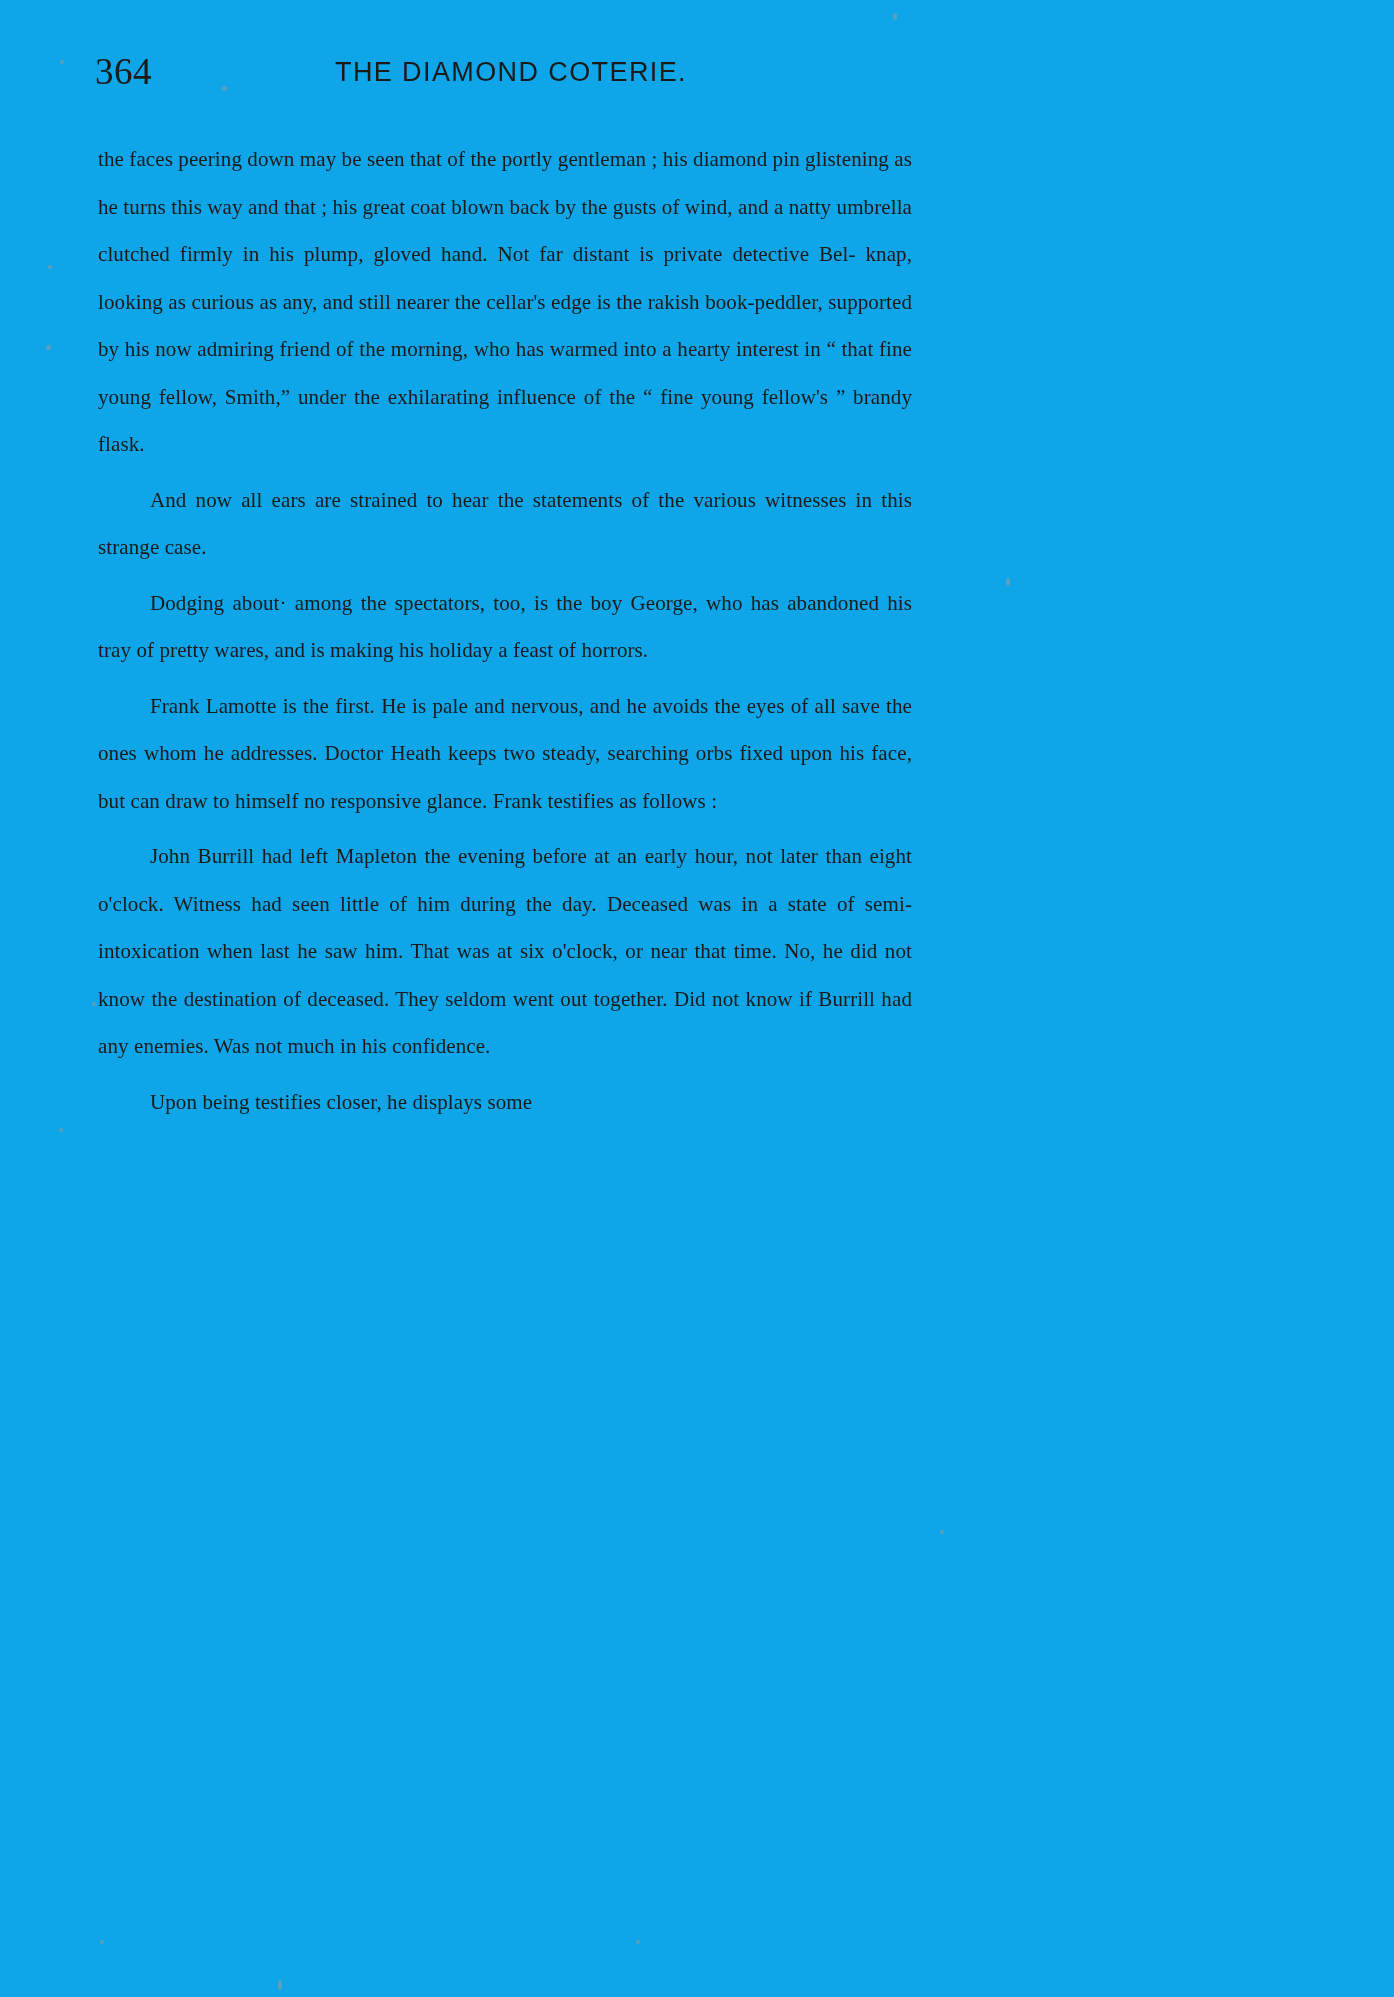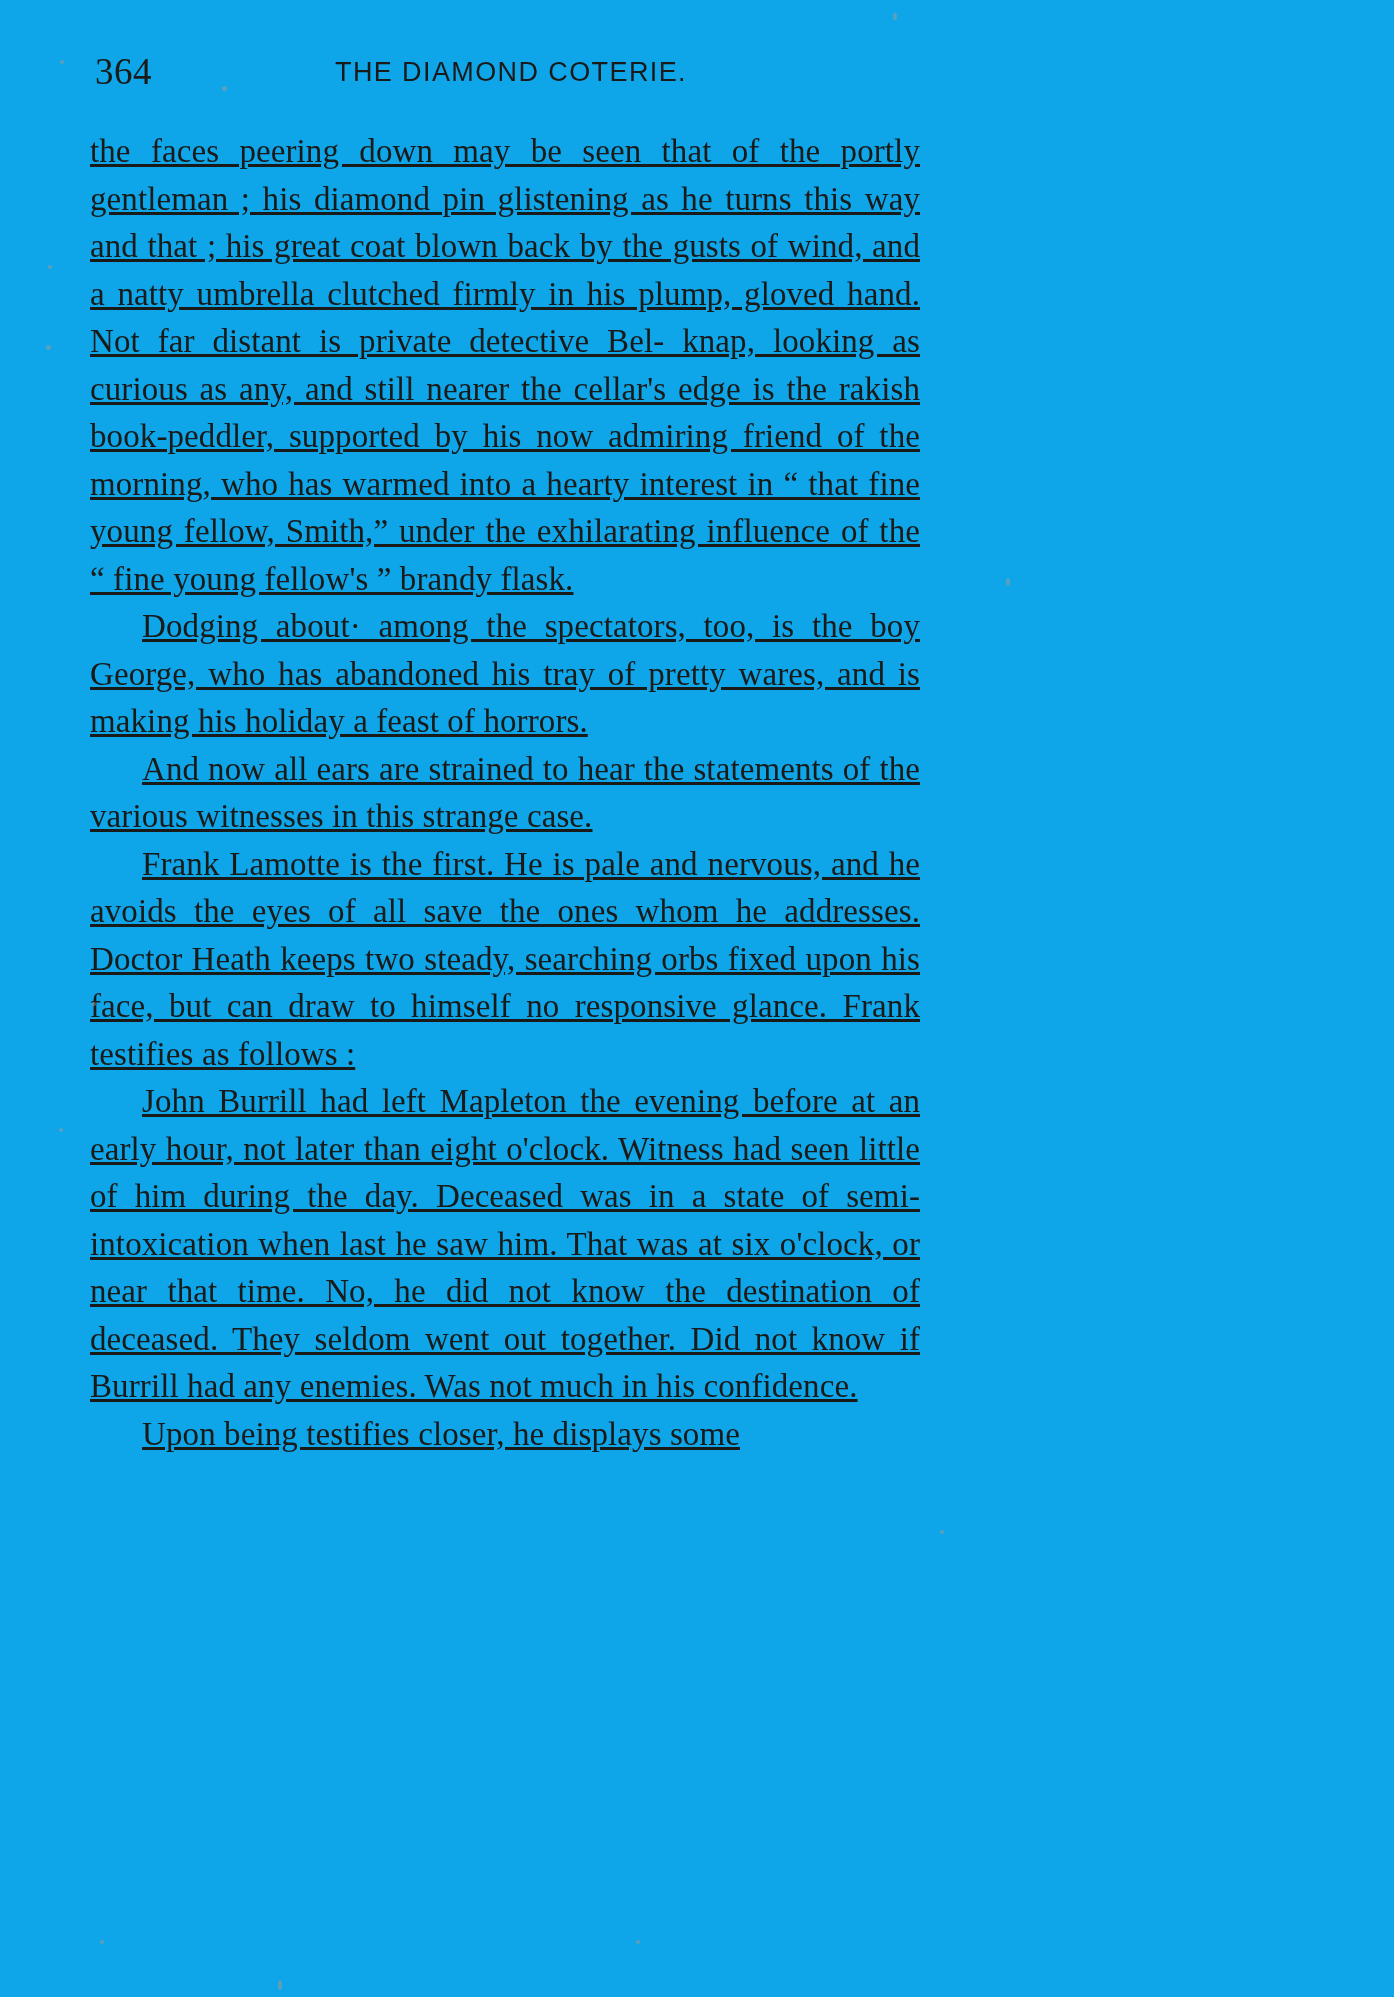--- a/index.html
+++ b/index.html
@@ -48,28 +48,27 @@
     font-family: Liberation Sans, sans-serif;
     white-space: nowrap;
   }
   .body-col {
     position: absolute;
     top: 128px;
     left: 90px;
     width: 830px;
   }
   p.para {
-    margin: 0;
-    font-size: 33px;
+    margin: 8px;
+    font-size: 21px;
     line-height: 47.5px;
     text-align: justify;
     text-justify: inter-word;
     font-family: "Liberation Serif", serif;
     letter-spacing: 0.1px;
-    text-decoration: underline;
   }
   p.para.indent {
     text-indent: 52px;
   }
   p.para.first {
     text-indent: 0;
   }
   
   .speck {
     position: absolute;
@@ -83,22 +82,22 @@
 
 <div class="page">
 
   <div class="header">
     <div class="folio">364</div>
     <div class="running-title">THE DIAMOND COTERIE.</div>
   </div>
 
   <div class="body-col">
     <p class="para first">the faces peering down may be seen that of the portly gentleman ; his diamond pin glistening as he turns this way and that ; his great coat blown back by the gusts of wind, and a natty umbrella clutched firmly in his plump, gloved hand.   Not far distant is private detective Bel- knap, looking as curious as any, and still nearer the cellar's edge is the rakish book-peddler, supported by his now admiring friend of the morning, who has warmed into a hearty interest in “ that fine young fellow, Smith,” under the exhilarating influence of the “ fine young fellow's ” brandy flask.</p>
+    <p class="para indent">And now all ears are strained to hear the statements of the various witnesses in this strange case.</p>
     <p class="para indent">Dodging about· among the spectators, too, is the boy George, who has abandoned his tray of pretty wares, and is making his holiday a feast of horrors.</p>
-    <p class="para indent">And now all ears are strained to hear the statements of the various witnesses in this strange case.</p>
     <p class="para indent">Frank Lamotte is the first.   He is pale and nervous, and he avoids the eyes of all save the ones whom he addresses.   Doctor Heath keeps two steady, searching orbs fixed upon his face, but can draw to himself no responsive glance.   Frank testifies as follows :</p>
     <p class="para indent">John Burrill had left Mapleton the evening before at an early hour, not later than eight o'clock.   Witness had seen little of him during the day.   Deceased was in a state of semi-intoxication when last he saw him.   That was at six o'clock, or near that time.   No, he did not know the destination of deceased.   They seldom went out together.   Did not know if Burrill had any enemies. Was not much in his confidence.</p>
     <p class="para indent">Upon being testifies closer, he displays some</p>
   </div>
 
   <span class="speck" style="left:893px;top:13px;width:4px;height:7px;"></span>
   <span class="speck" style="left:60px;top:60px;width:4px;height:4px;"></span>
   <span class="speck" style="left:222px;top:86px;width:5px;height:5px;"></span>
   <span class="speck" style="left:48px;top:265px;width:4px;height:4px;"></span>
   <span class="speck" style="left:46px;top:345px;width:5px;height:5px;"></span>

